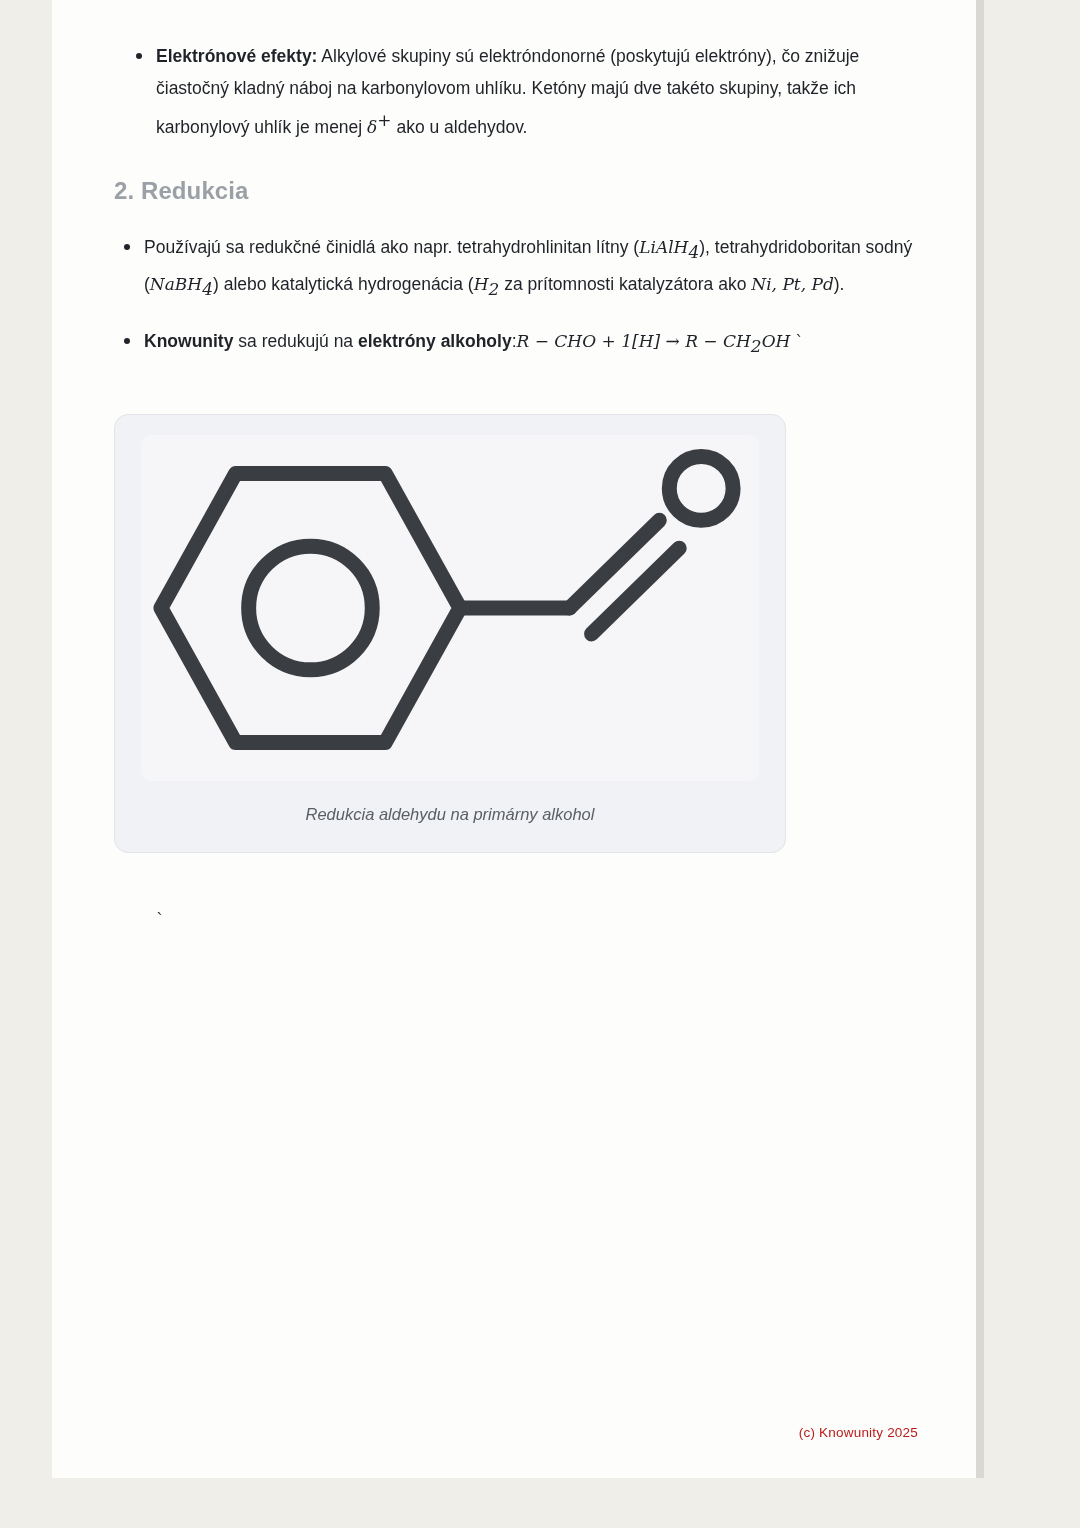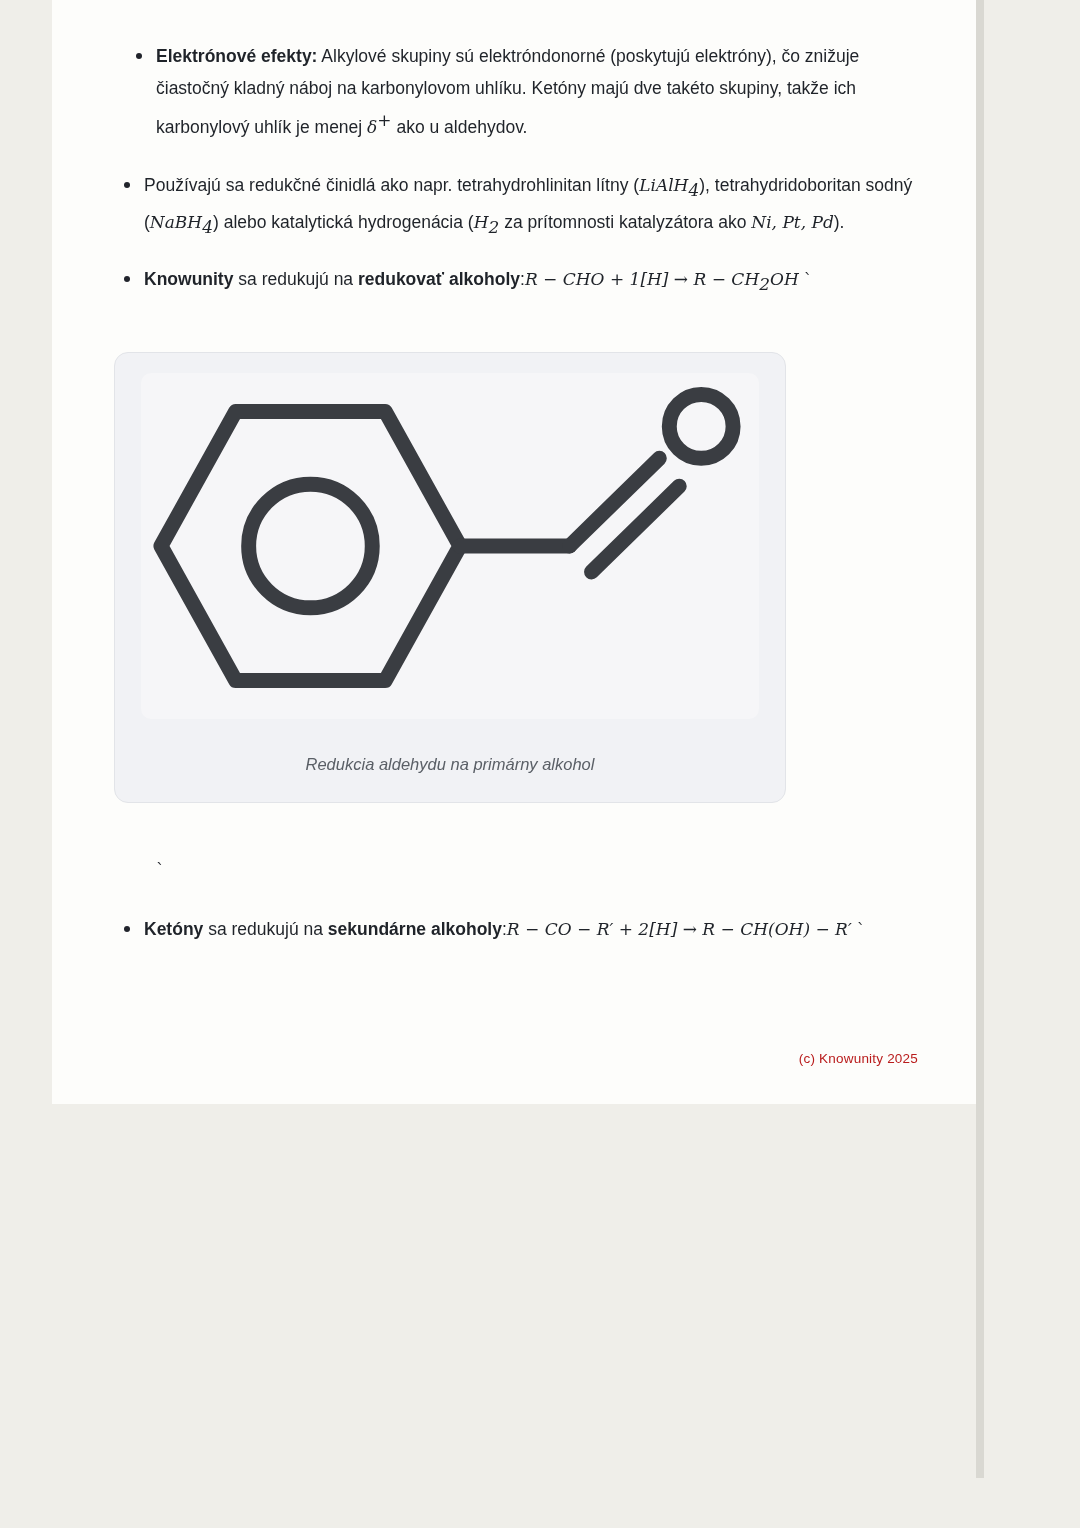--- a/index.html
+++ b/index.html
@@ -13,21 +13,21 @@
     font-family: "Liberation Sans", sans-serif;
     color: #21242b;
     position: relative;
     overflow: hidden;
   }
   .page {
     position: absolute;
     left: 52px;
     top: 0;
     width: 924px;
-    height: 1104px;
+    height: 1478px;
     background: #fdfdfb;
     box-sizing: border-box;
   }
   .page-inner {
     padding: 40px 62px 0 62px;
   }
   .scroll-gutter {
     position: absolute;
     left: 976px;
     top: 0;
@@ -102,21 +102,21 @@
   .figure-image {
     background: #f6f6f8;
     border-radius: 10px;
     height: 346px;
     display: flex;
     align-items: center;
     justify-content: center;
     overflow: hidden;
   }
   .figure-caption {
-    margin-top: 36px;
+    margin-top: 24px;
     text-align: center;
     font-style: italic;
     font-size: 16.5px;
     color: #5a5f66;
   }
 
   .stray-tick {
     margin: 56px 0 0 0;
     padding-left: 42px;
     font-family: "DejaVu Serif", serif;
@@ -138,30 +138,31 @@
 
 <div class="page">
   <div class="page-inner">
 
     <ul class="bullets">
       <li>
         <span class="bold">Elektrónové efekty:</span><span> Alkylové skupiny sú elektróndonorné (poskytujú elektróny), čo znižuje čiastočný kladný náboj na karbonylovom uhlíku. Ketóny majú dve takéto skupiny, takže ich karbonylový uhlík je menej </span><span class="mathit">δ</span><sup class="mathit">+</sup><span> ako u aldehydov.</span>
       </li>
     </ul>
 
+    <h2 class="section-title">2. Redukcia</h2>
 
     <ul class="bullets tight">
 
 
       <li>
         <span>Používajú sa redukčné činidlá ako napr. tetrahydrohlinitan lítny (</span><span class="mathit">LiAlH</span><sub class="mathit">4</sub><span>), tetrahydridoboritan sodný (</span><span class="mathit">NaBH</span><sub class="mathit">4</sub><span>) alebo katalytická hydrogenácia (</span><span class="mathit">H</span><sub class="mathit">2</sub><span> za prítomnosti katalyzátora ako </span><span class="mathit">Ni, Pt, Pd</span><span>).</span>
       </li>
 
       <li>
-        <span class="bold">Knowunity</span><span> sa redukujú na </span><span class="bold">redukovať alkoholy</span><span>:</span><span class="mathit">R − CHO + 1[H] → R − CH</span><sub class="mathit">2</sub><span class="mathit">OH</span>
+        <span class="bold">Knowunity</span><span> sa redukujú na </span><span class="bold">elektróny alkoholy</span><span>:</span><span class="mathit">R − CHO + 1[H] → R − CH</span><sub class="mathit">2</sub><span class="mathit">OH</span>
         <span class="mathrm">`</span>
       </li>
     </ul>
 
     <div class="figure-card">
       <div class="figure-image">
         <svg width="620" height="320" viewBox="0 0 620 320">
           <g fill="none" stroke="#3a3d42" stroke-width="15" stroke-linecap="round" stroke-linejoin="round">
             <polygon points="95,25 245,25 320,160 245,295 95,295 20,160"></polygon>
             <circle cx="170" cy="160" r="62"></circle>
@@ -170,25 +171,19 @@
             <line x1="452" y1="186" x2="540" y2="100"></line>
           </g>
           <circle cx="562" cy="40" r="32" fill="none" stroke="#3a3d42" stroke-width="15"></circle>
         </svg>
       </div>
       <div class="figure-caption">Redukcia aldehydu na primárny alkohol</div>
     </div>
 
     <div class="stray-tick">`</div>
 
-    <ul class="bullets tight" style="margin-top:34px;">
-      <li>
-        <span class="bold">Ketóny</span><span> sa redukujú na </span><span class="bold">sekundárne alkoholy</span><span>:</span><span class="mathit">R − CO − R′ + 2[H] → R − CH(OH) − R′</span>
-        <span class="mathrm">`</span>
-      </li>
-    </ul>
 
   </div>
 
   <div class="watermark">(c) Knowunity 2025</div>
 </div>
 
 <div class="scroll-gutter"></div>
 
 </body></html>

